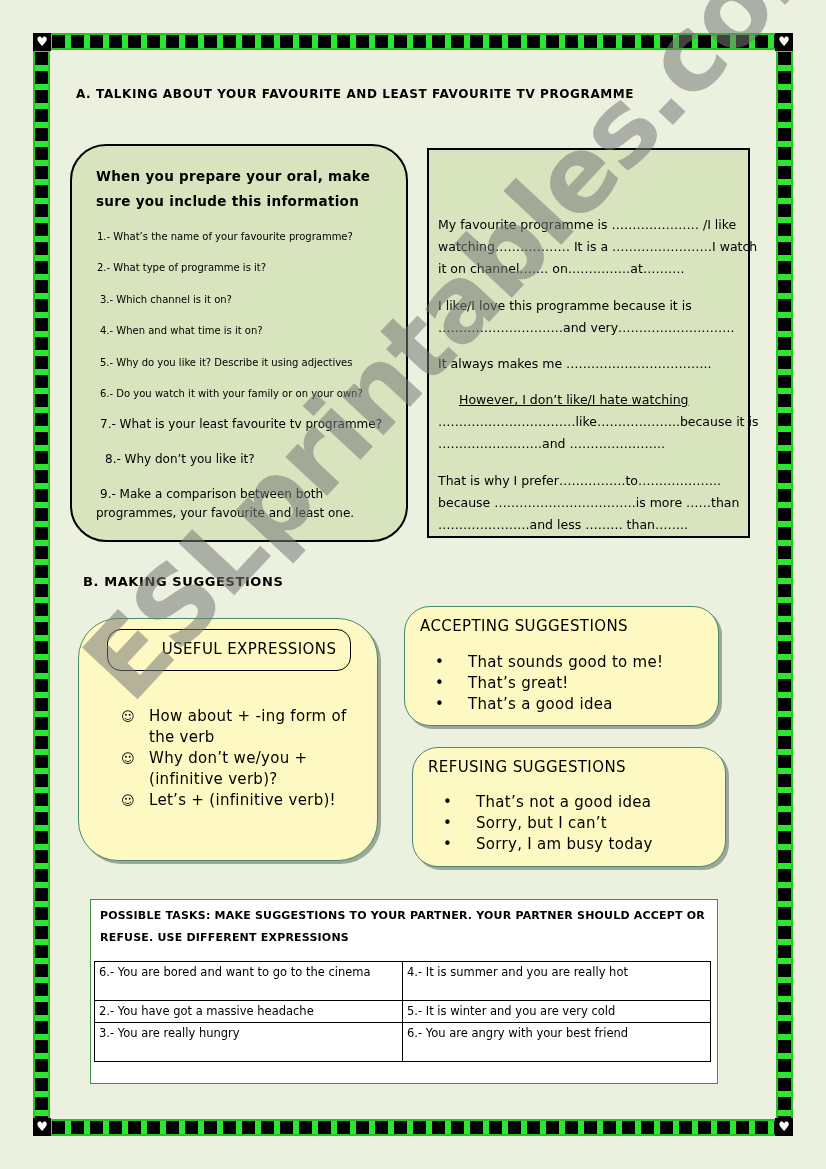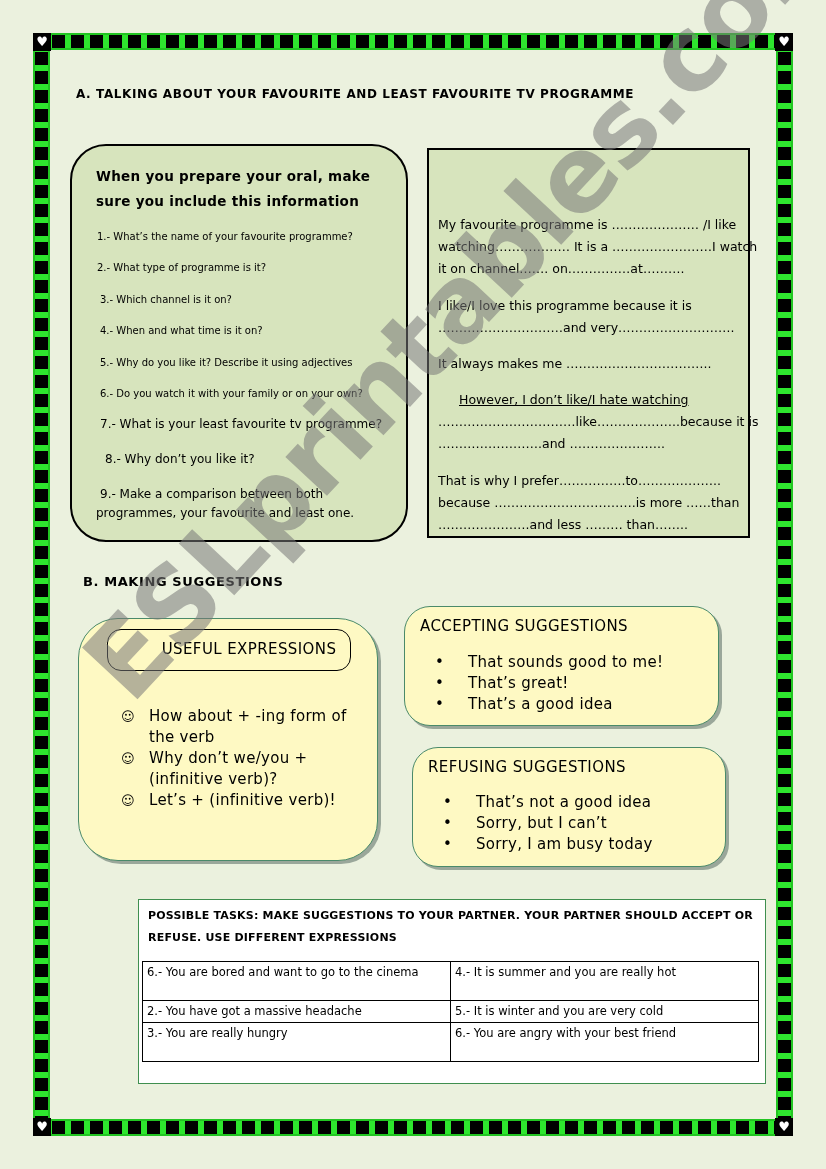--- a/index.html
+++ b/index.html
@@ -89,21 +89,21 @@
     .bullets li .dot { position: absolute; left: 15px; top: 0; }
     #useful-list { left: 42px; top: 87px; width: 230px; }
     #useful-list li { padding-left: 28px; }
     #useful-list li .dot { left: 0; font-size: 13px; }
     #accept-list { left: 15px; top: 45px; }
     #refuse-list { left: 15px; top: 44px; }
 
     
     .tasks-box {
       position: absolute; left: 90px; top: 899px; width: 628px; height: 185px;
-      background: #fff; border: 1.5px solid #3f8f4f; box-sizing: border-box; margin-left: 48px;
+      background: #fff; border: 1.5px solid #3f8f4f; box-sizing: border-box;
     }
     .tasks-title {
       position: absolute; left: 9px; top: 5px; width: 630px;
       font-weight: bold; font-size: 11px; line-height: 22px; letter-spacing: 0.2px;
     }
     table.tasks {
       position: absolute; left: 3px; top: 61px; width: 617px;
       border-collapse: collapse; font-size: 11.5px;
     }
     table.tasks td {

